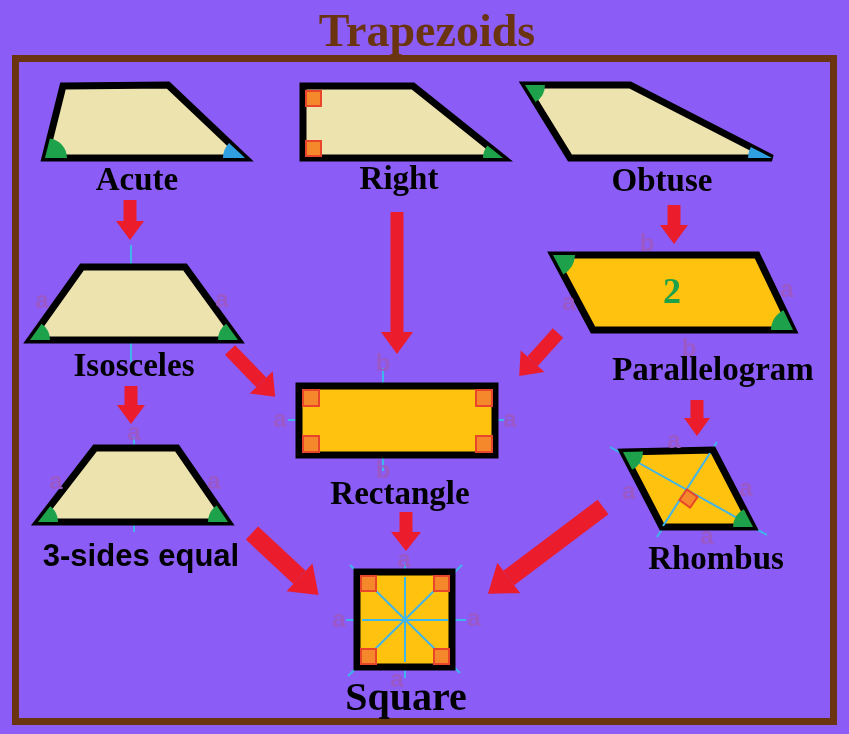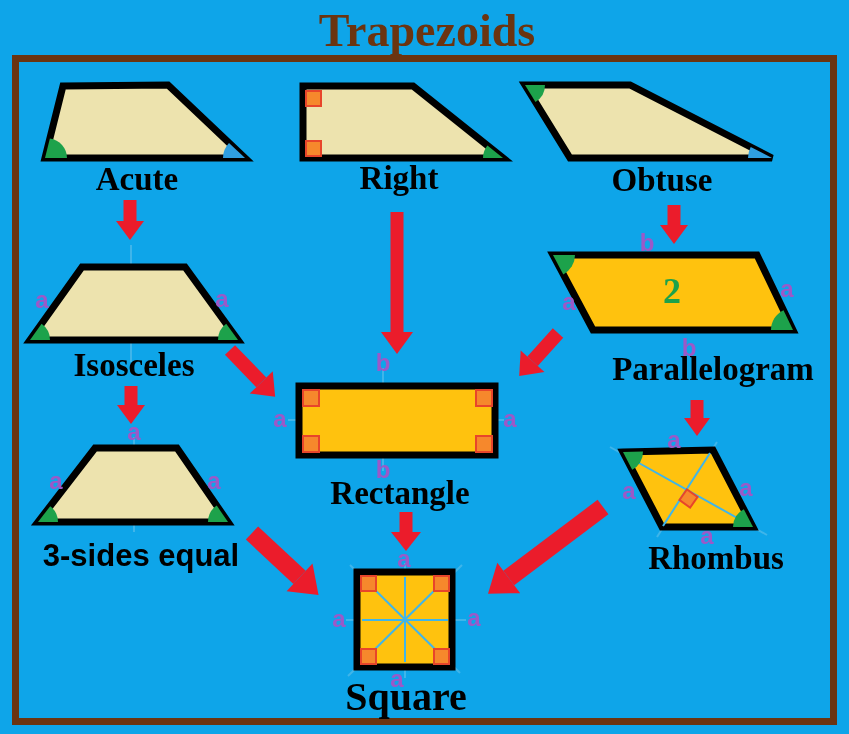--- a/index.html
+++ b/index.html
@@ -1,21 +1,21 @@
 <!DOCTYPE html>
 <html style="--c-brown: #6B3410; --c-tan: #EDE3AE; --c-gold: #FFC20E; --c-orange: #F6882C; --c-orange_stroke: #E8452A; --c-green: #1DA24B; --c-blue: #2F9FE0; --c-cyan: #3FB5EA; --c-purple: #9B59C8; --c-red: #EB1C2B; --c-black: #000000;"><head>
 <meta charset="utf-8">
 <style>
   :root{
     --c-brown:#6B3410; --c-tan:#EDE3AE; --c-gold:#FFC20E; --c-orange:#F6882C;
     --c-orange_stroke:#E8452A; --c-green:#1DA24B; --c-blue:#2F9FE0;
     --c-cyan:#3FB5EA; --c-purple:#9B59C8; --c-red:#EB1C2B; --c-black:#000000;
   }
   html,body{margin:0;padding:0;background:#fff;}
-  .stage{width:849px;height:734px;position:relative;background:#0ea5e9;overflow:hidden;}
+  .stage{width:849px;height:734px;position:relative;background:#8b5cf6;overflow:hidden;}
   svg{display:block;}
   .frame{fill:none;stroke:var(--c-brown);stroke-width:7;}
   .title-text{font:bold 46px "Liberation Serif","DejaVu Serif",serif;fill:var(--c-brown);text-anchor:middle;}
   .shape-tan{fill:var(--c-tan);stroke:var(--c-black);stroke-width:7;stroke-linejoin:miter;}
   .shape-gold{fill:var(--c-gold);stroke:var(--c-black);stroke-width:7;stroke-linejoin:miter;}
   .wedge-green{fill:var(--c-green);stroke:none;}
   .wedge-blue{fill:var(--c-blue);stroke:none;}
   .marker{fill:var(--c-orange);stroke:var(--c-orange_stroke);stroke-width:2;}
   .axis{stroke:var(--c-cyan);stroke-width:2;fill:none;}
   .arrow{fill:var(--c-red);stroke:none;}

